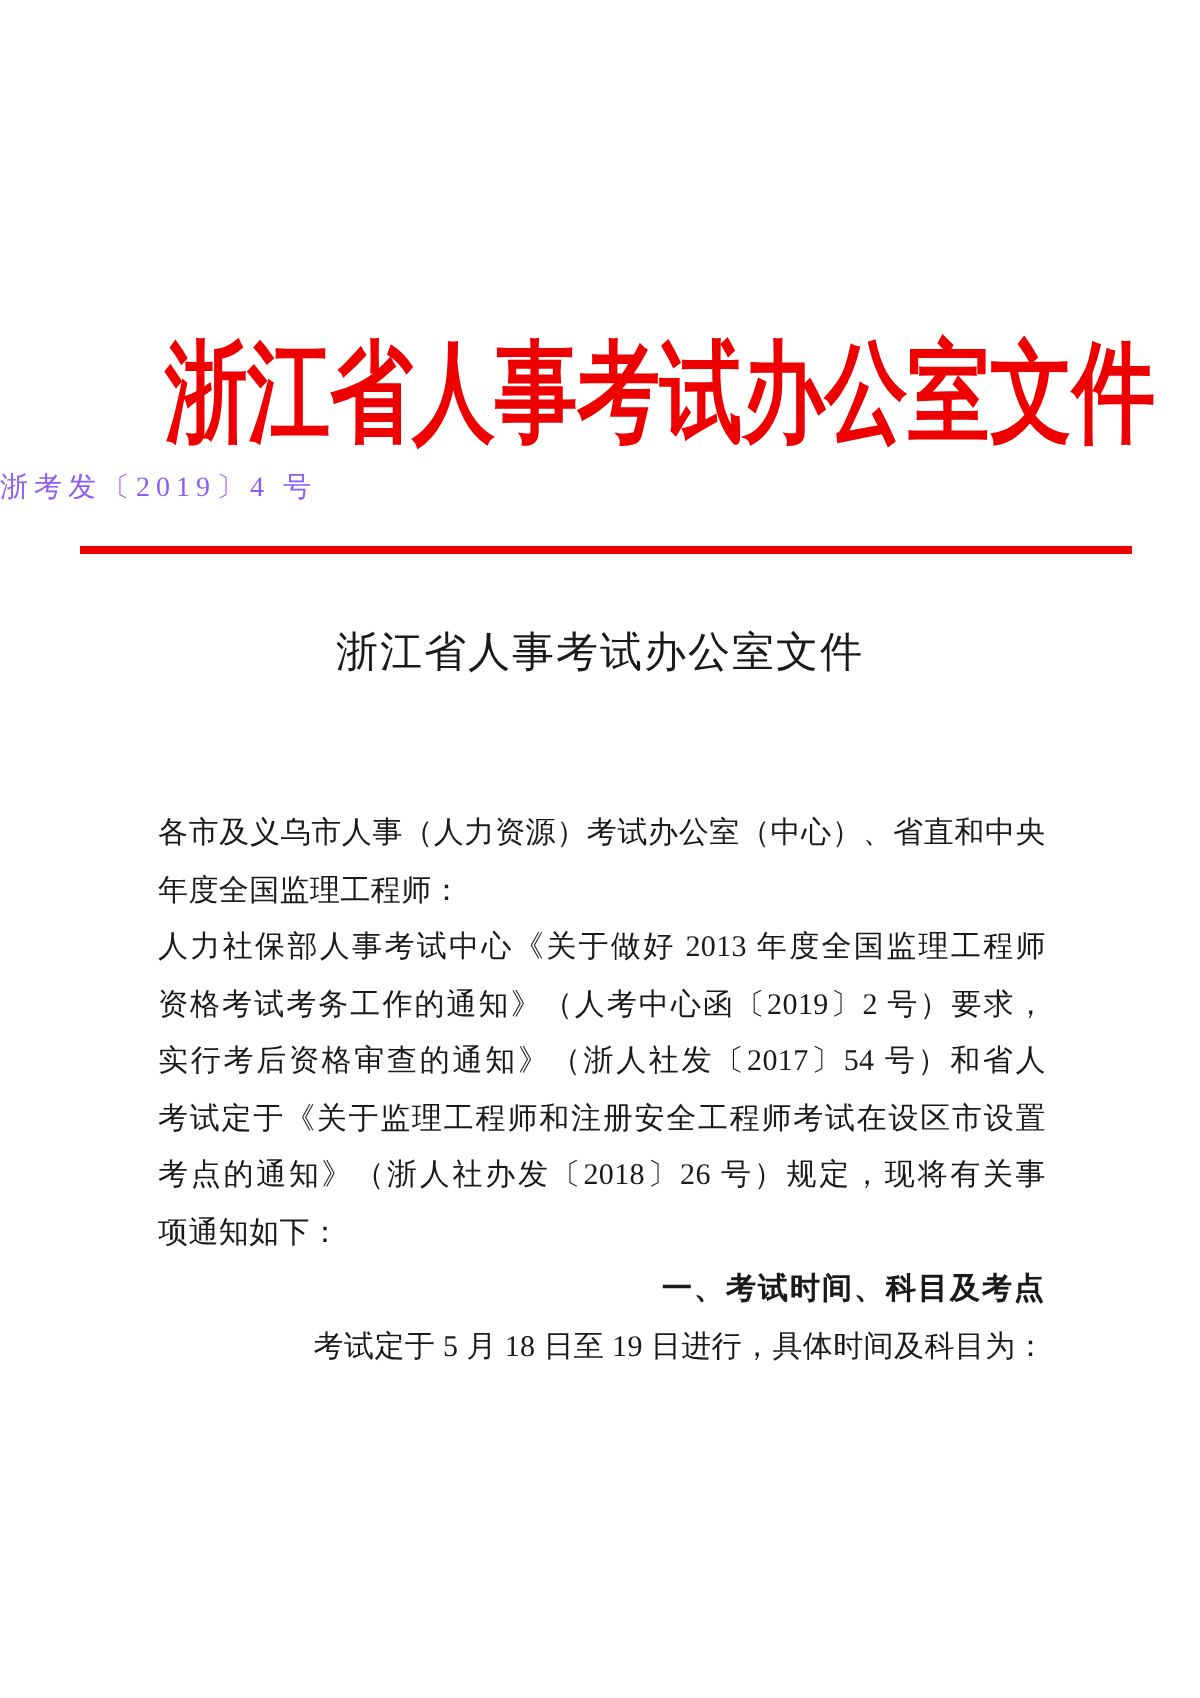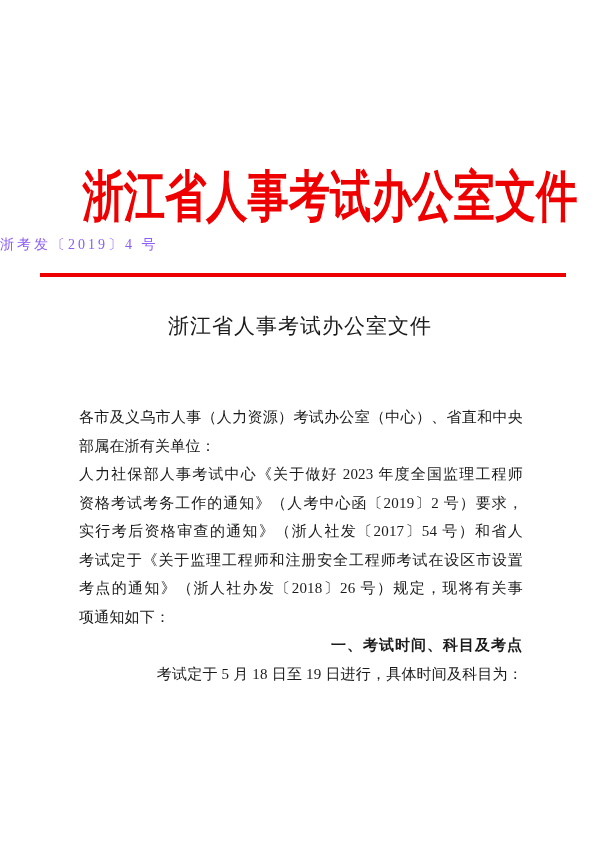--- a/index.html
+++ b/index.html
@@ -110,22 +110,22 @@
   <div class="doc-number">浙考发〔2019〕4 号</div>
 
   <div class="red-rule"></div>
 
   <div class="doc-title">
     <div>浙江省人事考试办公室文件</div>
   </div>
 
   <div class="doc-body">
     <div class="body-line full">各市及义乌市人事（人力资源）考试办公室（中心）、省直和中央</div>
-    <div class="body-line">部属在浙有关单位：</div>
-    <div class="body-line full">人力社保部人事考试中心《关于做好 2023 年度全国监理工程师</div>
+    <div class="body-line">年度全国监理工程师：</div>
+    <div class="body-line full">人力社保部人事考试中心《关于做好 2013 年度全国监理工程师</div>
     <div class="body-line full">资格考试考务工作的通知》（人考中心函〔2019〕2 号）要求，</div>
     <div class="body-line full">实行考后资格审查的通知》（浙人社发〔2017〕54 号）和省人</div>
     <div class="body-line full">考试定于《关于监理工程师和注册安全工程师考试在设区市设置</div>
     <div class="body-line full">考点的通知》（浙人社办发〔2018〕26 号）规定，现将有关事</div>
     <div class="body-line">项通知如下：</div>
     <div class="body-line heading indent">一、考试时间、科目及考点</div>
     <div class="body-line indent">考试定于 5 月 18 日至 19 日进行，具体时间及科目为：</div>
   </div>
 
 </div>

